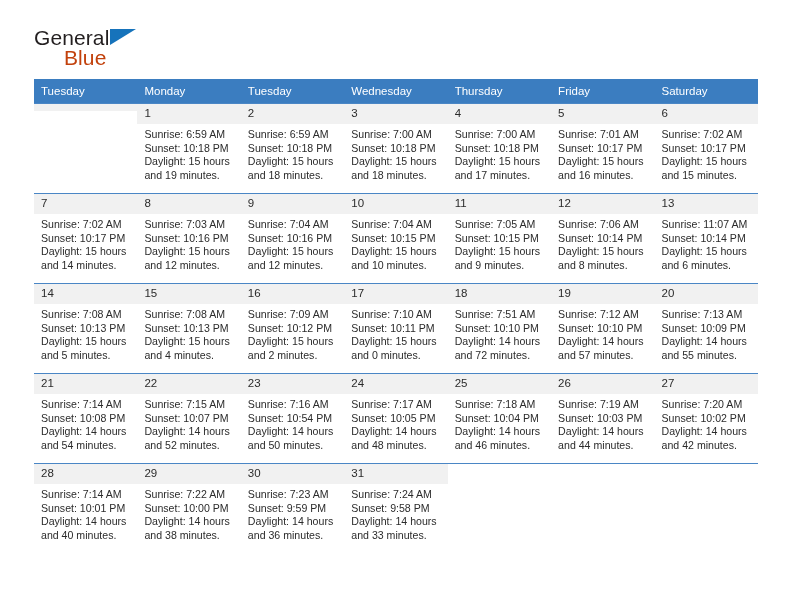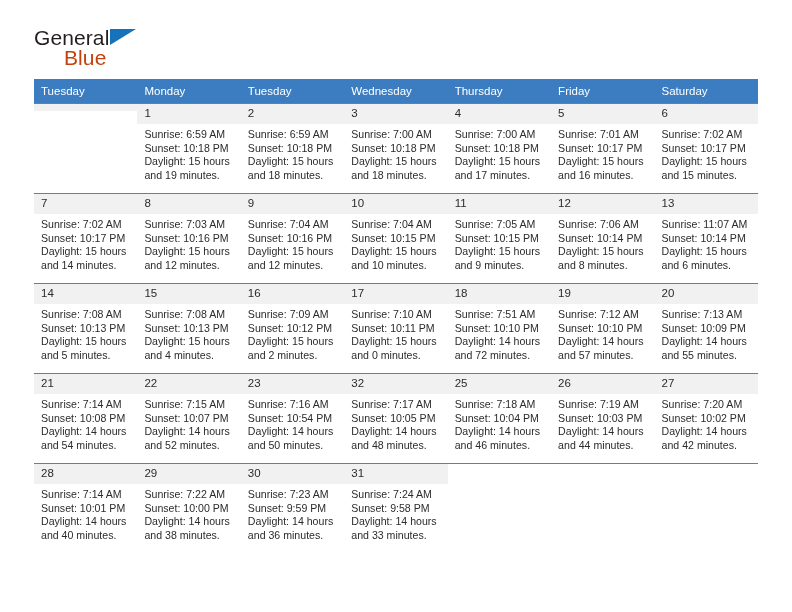--- a/index.html
+++ b/index.html
@@ -419,21 +419,21 @@
               <div class="details">
                 <div>Sunrise: 7:16 AM</div>
                 <div>Sunset: 10:54 PM</div>
                 <div>Daylight: 14 hours</div>
                 <div>and 50 minutes.</div>
               </div>
             </div>
           </td>
           <td>
             <div class="cell-inner">
-              <div class="daynum">32</div>
+              <div class="daynum">24</div>
               <div class="details">
                 <div>Sunrise: 7:17 AM</div>
                 <div>Sunset: 10:05 PM</div>
                 <div>Daylight: 14 hours</div>
                 <div>and 48 minutes.</div>
               </div>
             </div>
           </td>
           <td>
             <div class="cell-inner">

